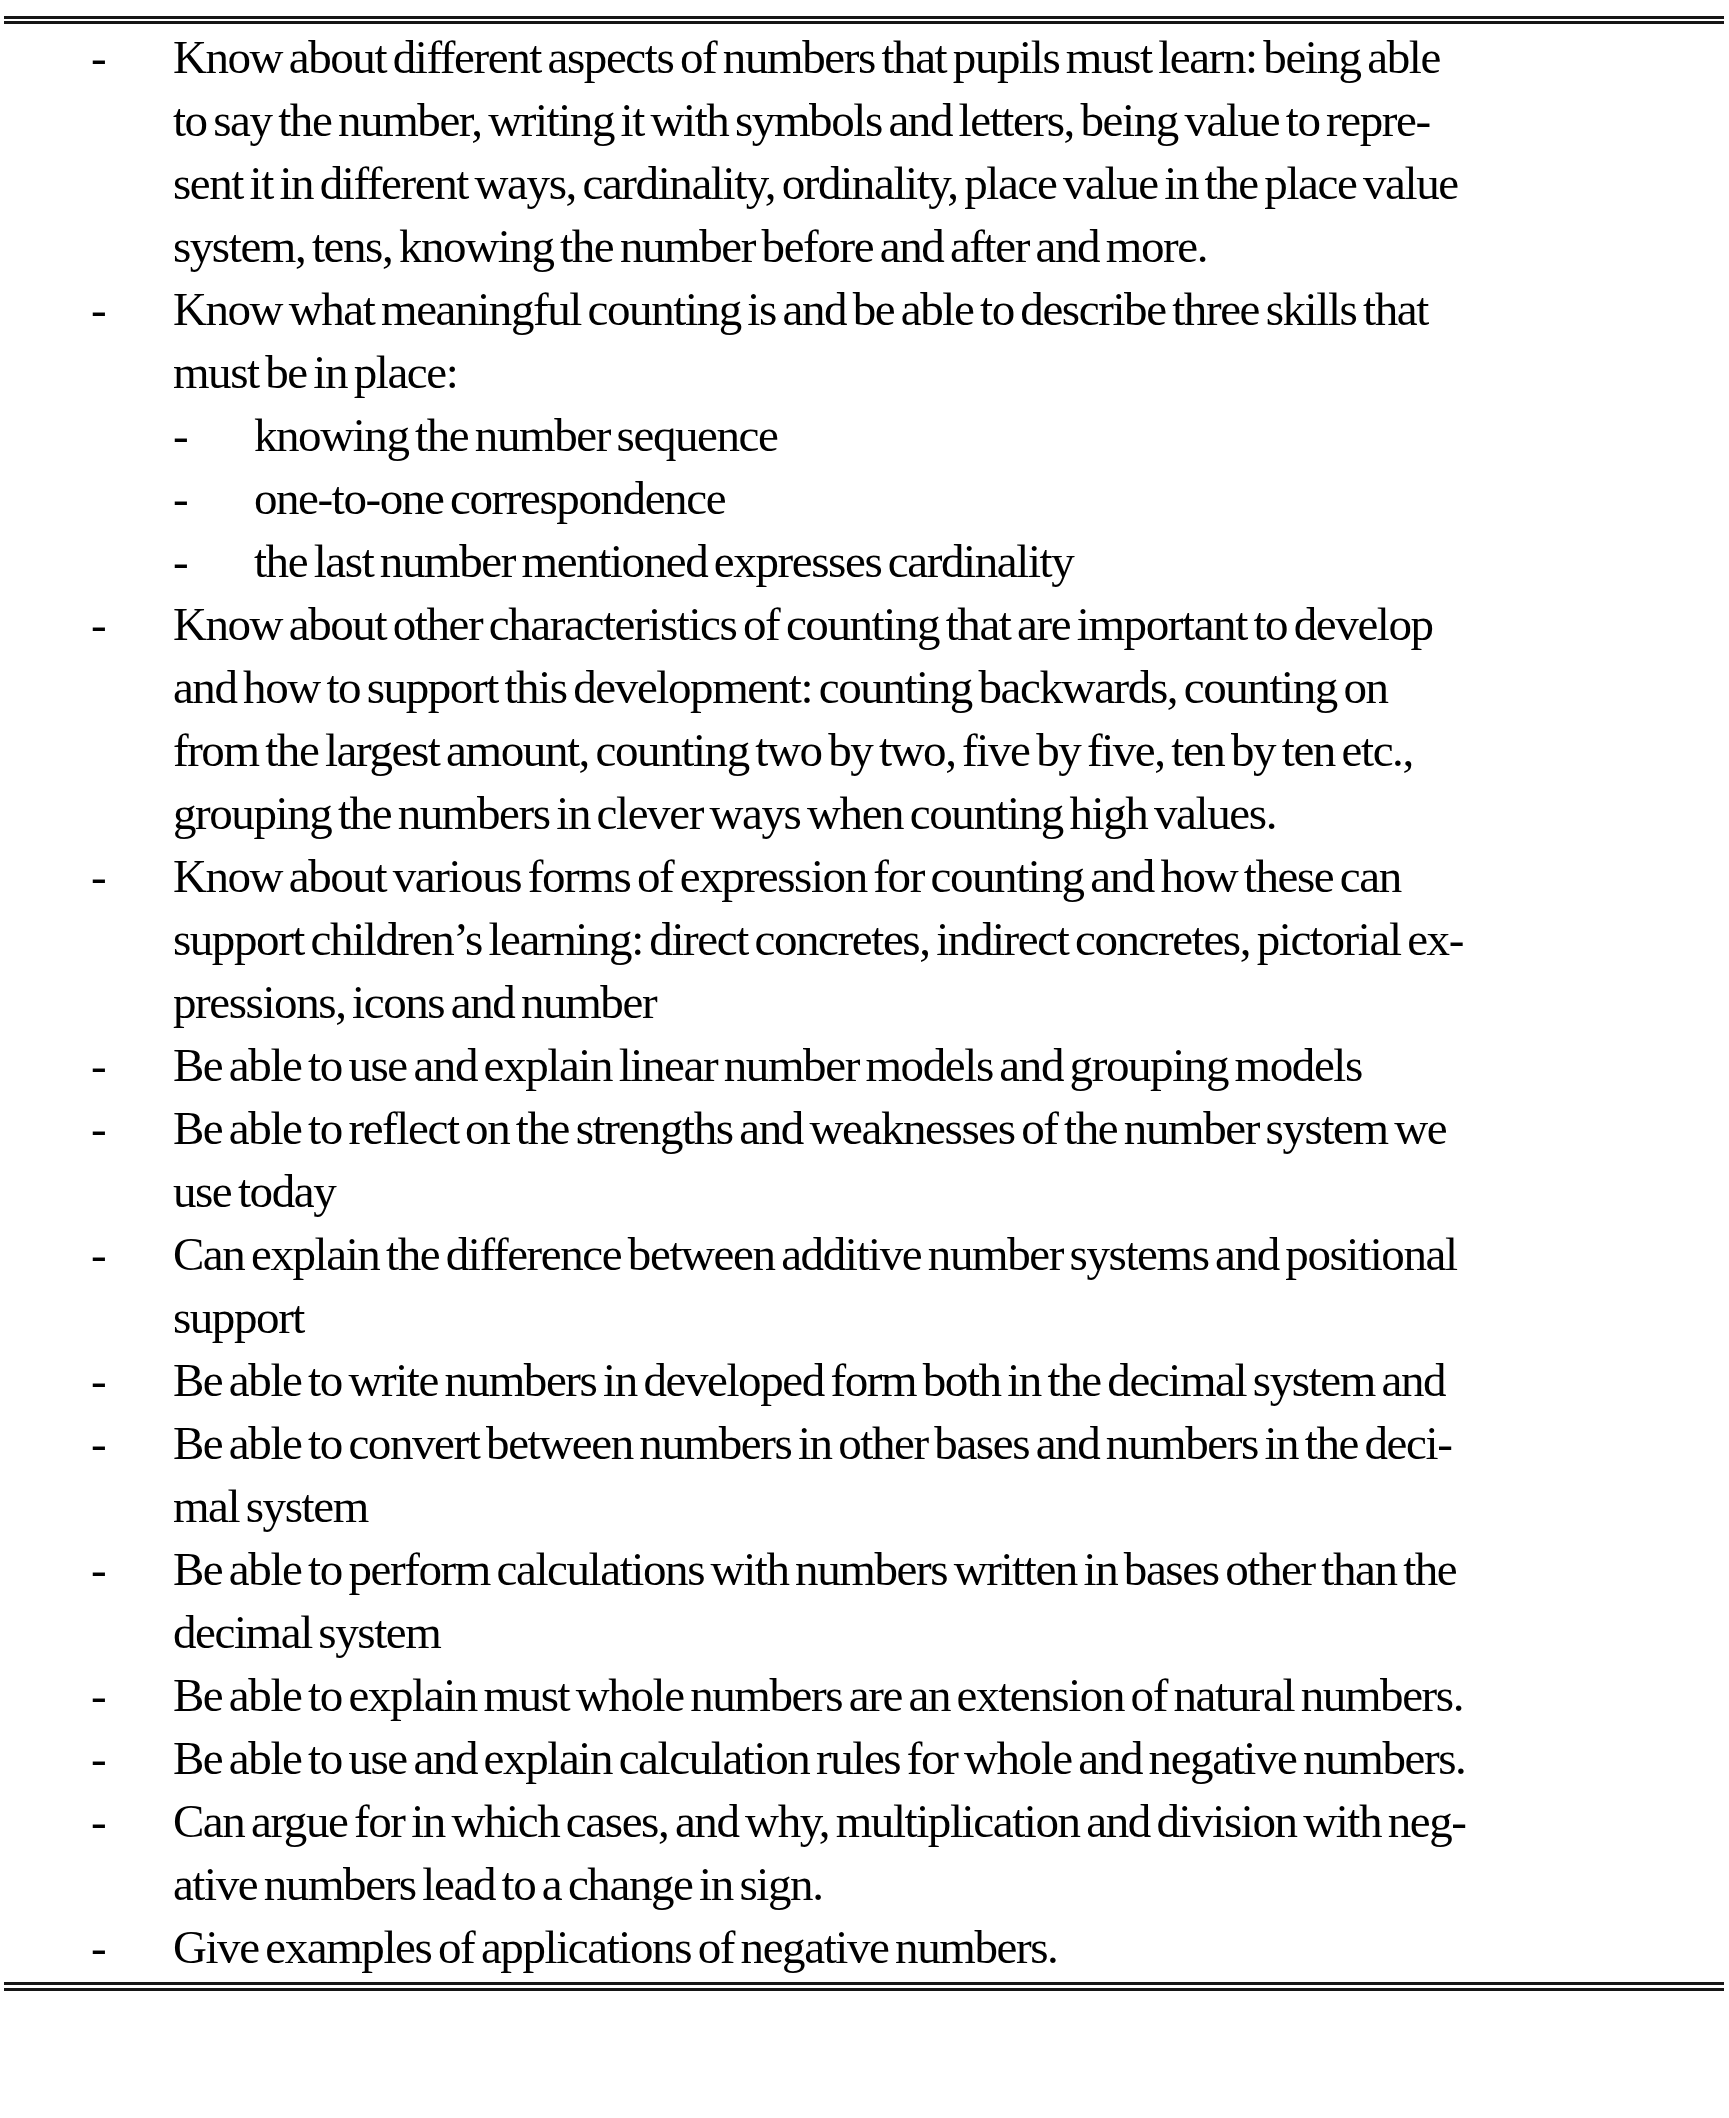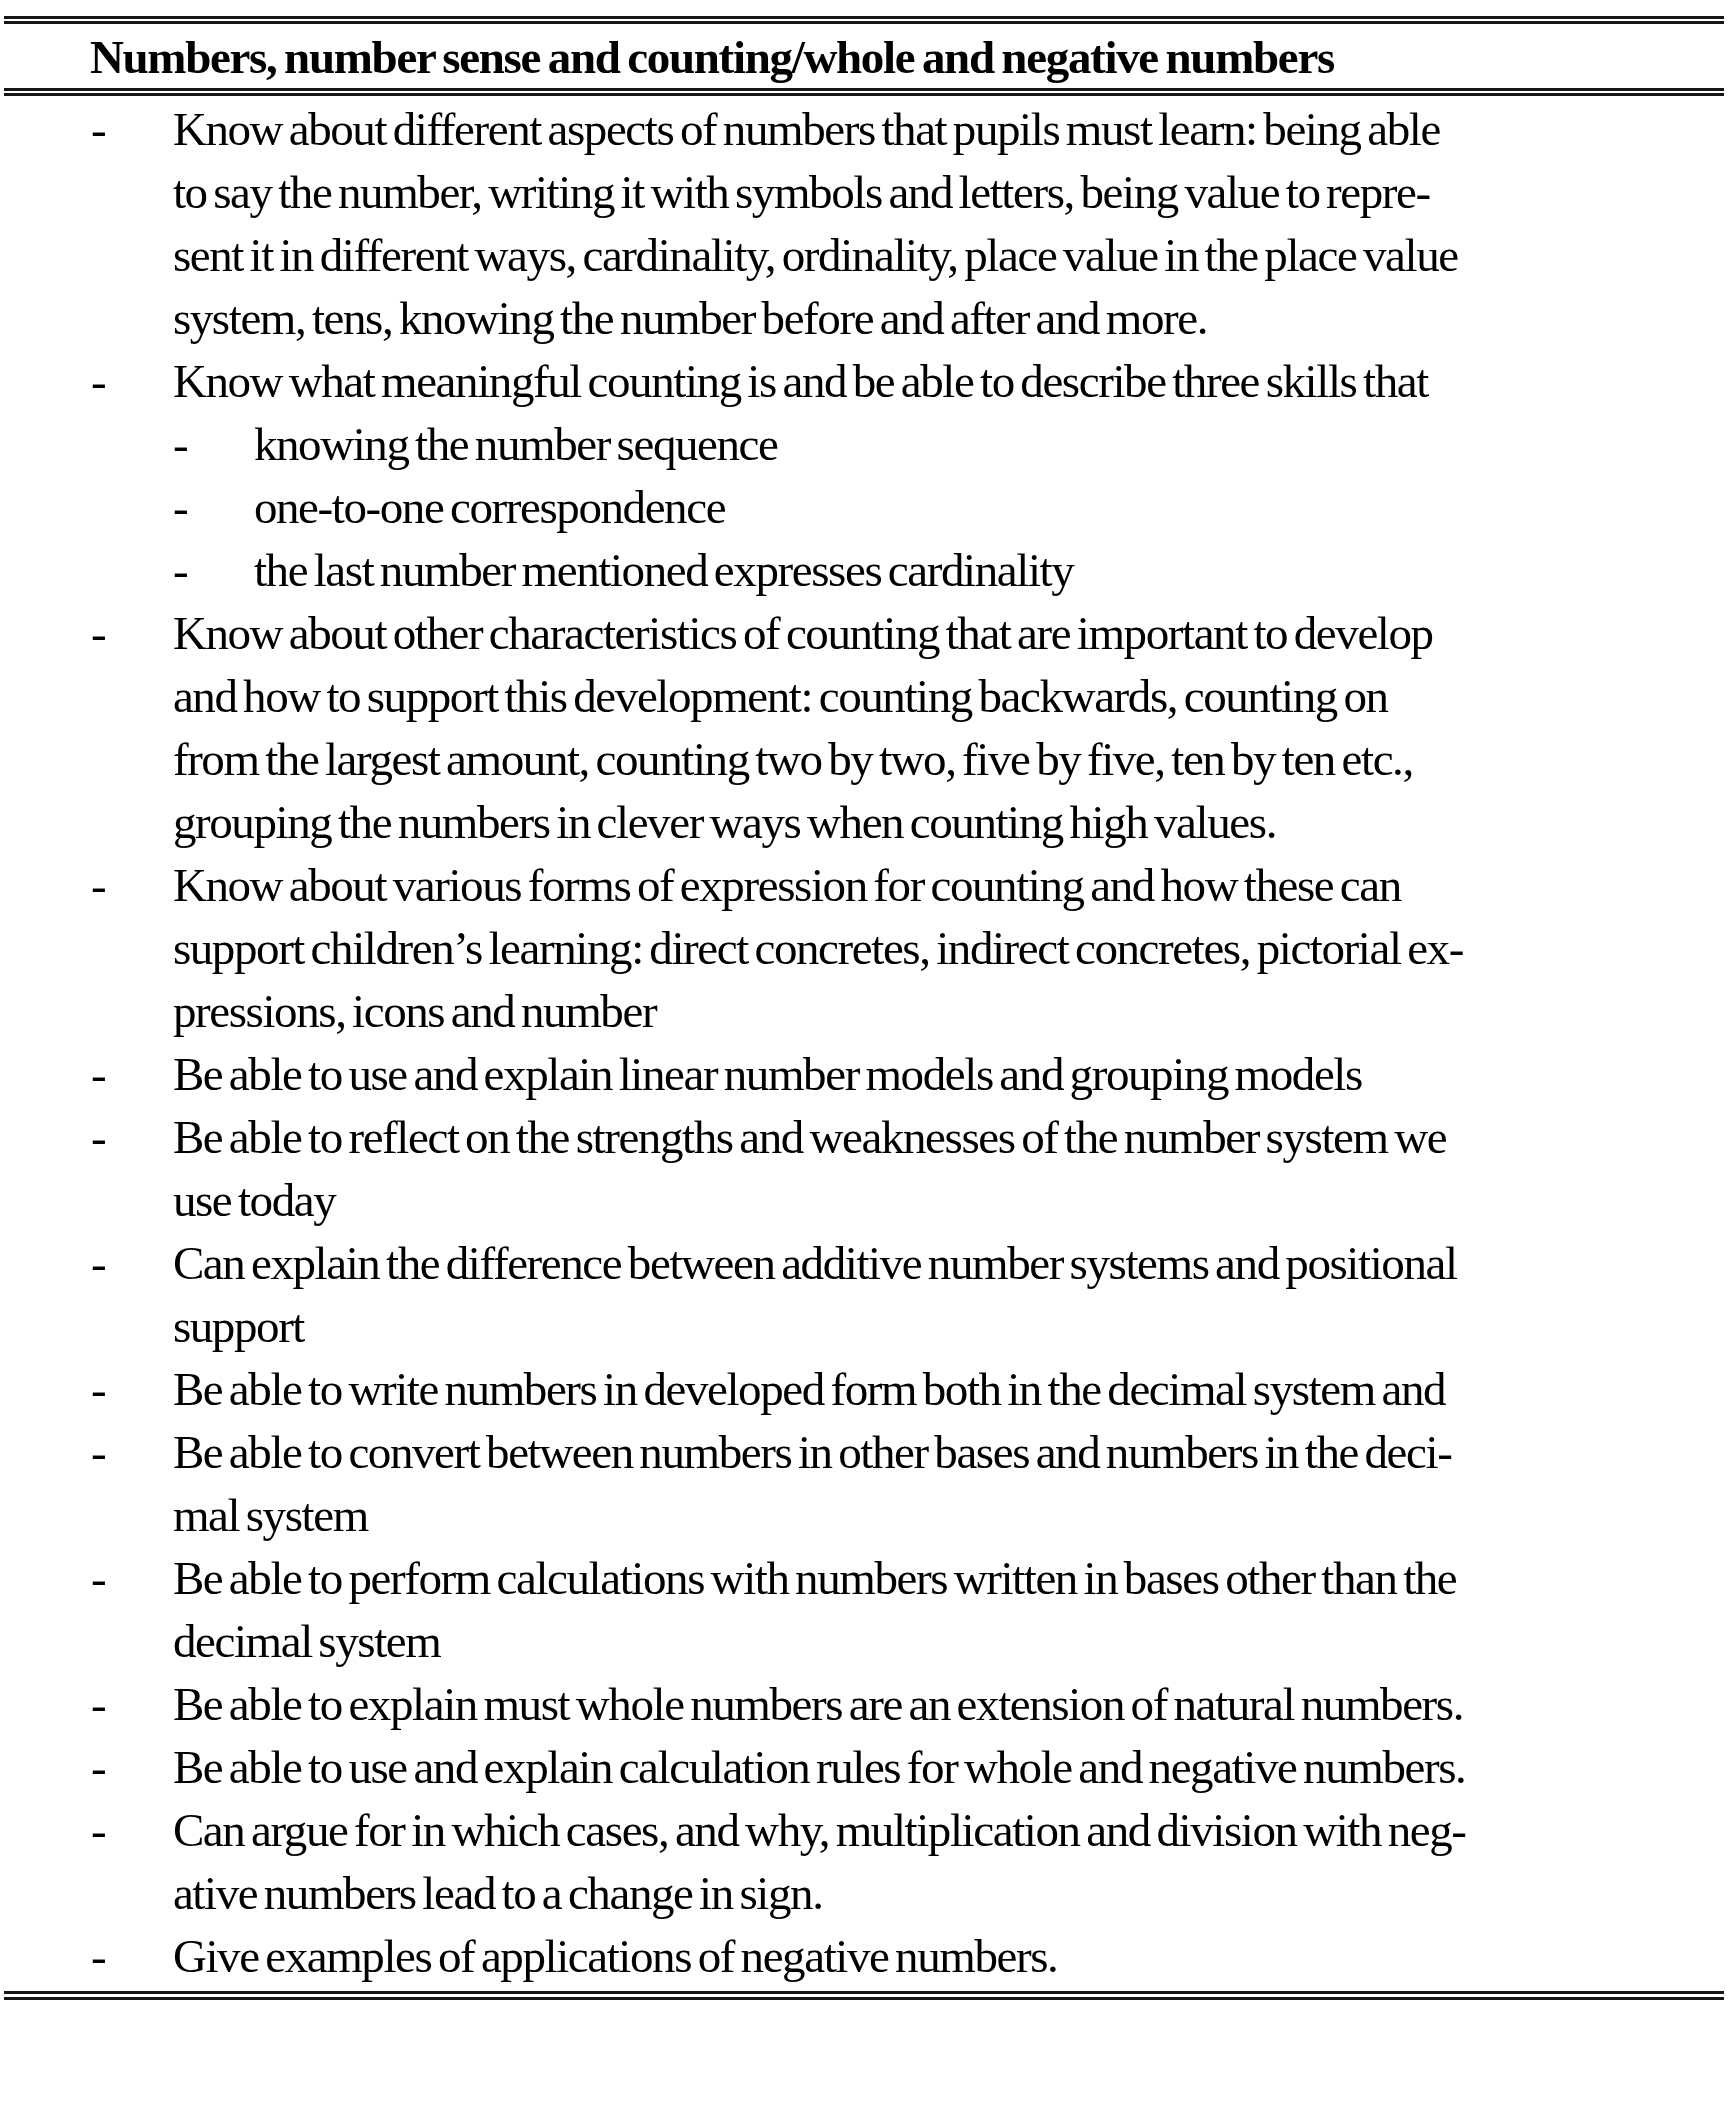--- a/index.html
+++ b/index.html
@@ -45,34 +45,32 @@
     top: 0;
     width: 29px;
   }
   .text-line { white-space: nowrap; }
 </style>
 </head>
 <body>
 
 <div class="page">
   <div class="objectives-table">
-    <div class="header-row">
-      <span class="header-title">Numbers, number sense and counting/whole and negative numbers</span>
-    </div>
     <div class="table-body" id="table-body">
         <div class="item level-1">
           <span class="dash">-</span>
           <div class="text-line">Know about different aspects of numbers that pupils must learn: being able</div>
           <div class="text-line">to say the number, writing it with symbols and letters, being value to repre-</div>
           <div class="text-line">sent it in different ways, cardinality, ordinality, place value in the place value</div>
           <div class="text-line">system, tens, knowing the number before and after and more.</div>
         </div>
         <div class="item level-1">
           <span class="dash">-</span>
           <div class="text-line">Know what meaningful counting is and be able to describe three skills that</div>
+          <div class="text-line">must be in place:</div>
         </div>
         <div class="item level-2">
           <span class="dash">-</span>
           <div class="text-line">knowing the number sequence</div>
         </div>
         <div class="item level-2">
           <span class="dash">-</span>
           <div class="text-line">one-to-one correspondence</div>
         </div>
         <div class="item level-2">

